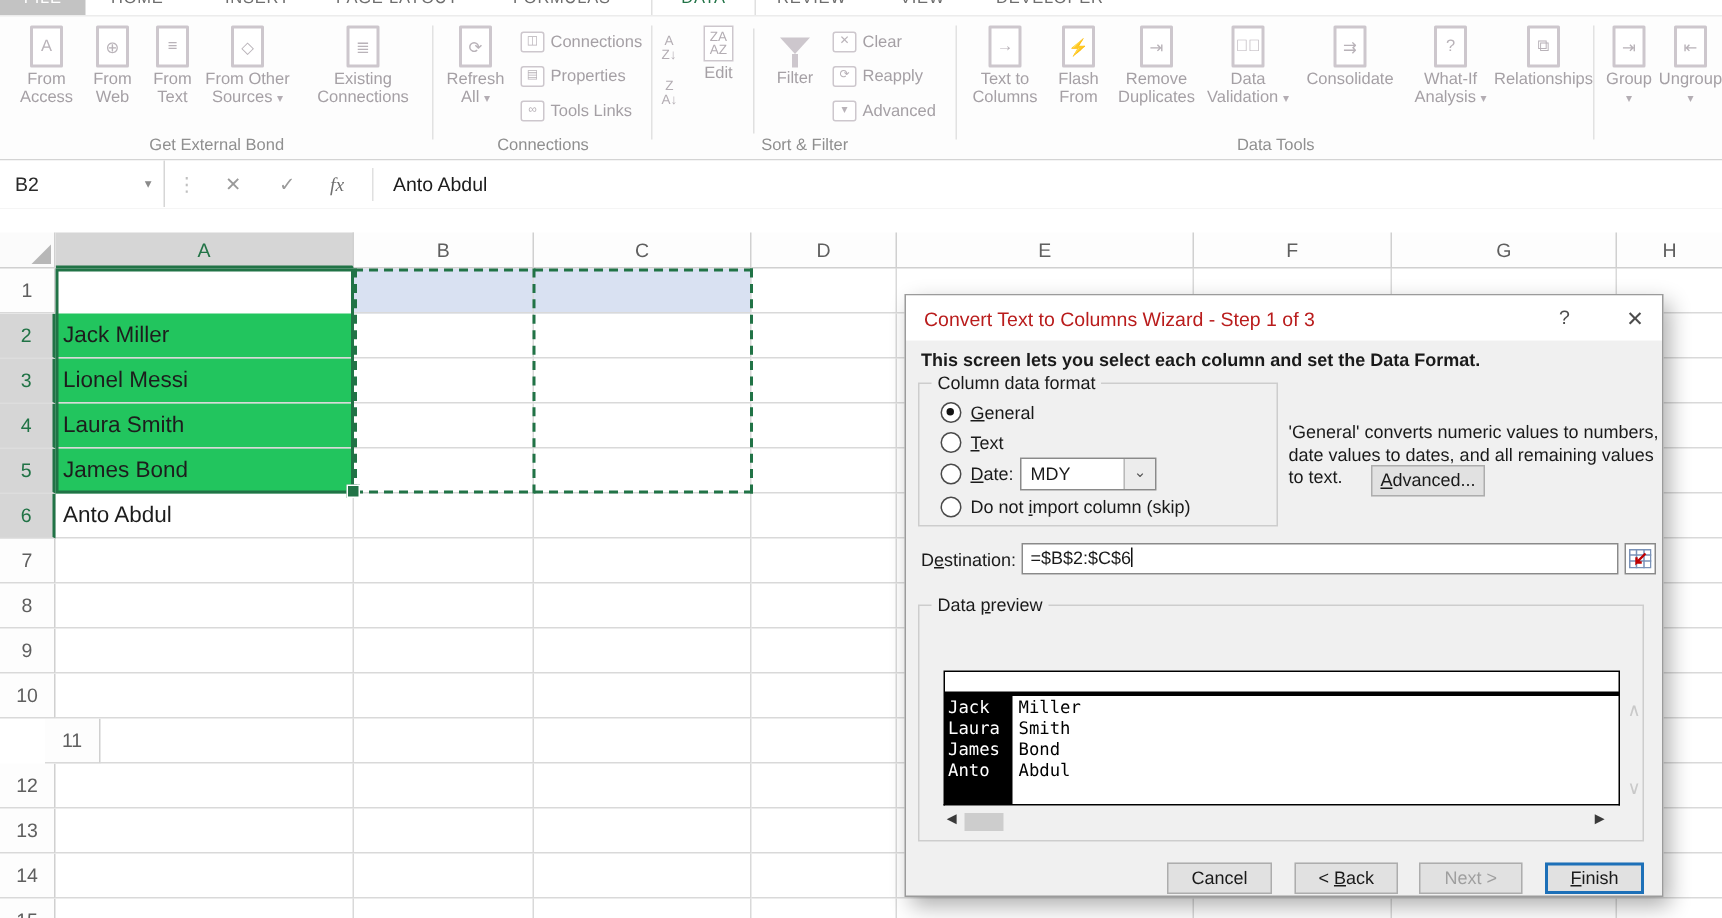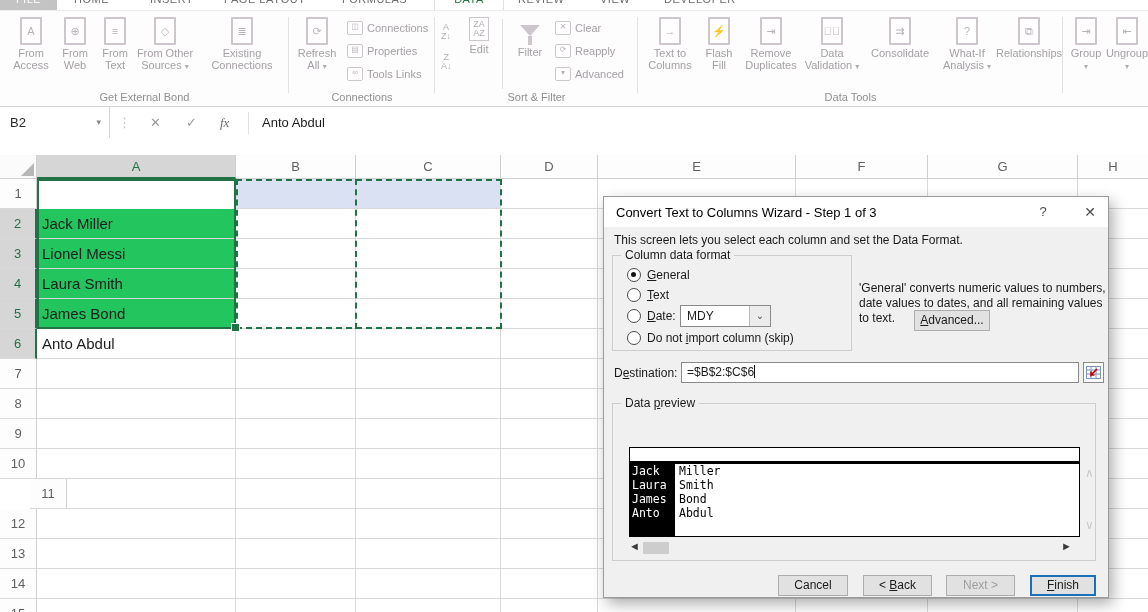--- a/index.html
+++ b/index.html
@@ -60,23 +60,23 @@
               border:2px solid #217346;pointer-events:none;}
   #sel-handle{position:absolute;left:231px;top:184px;width:7px;height:7px;background:#217346;border:1px solid #fff;}
   #ants{position:absolute;left:236px;top:40px;width:266px;height:150px;box-sizing:border-box;
         border:2px dashed #217346;pointer-events:none;}
   #ants-mid{position:absolute;left:355px;top:40px;width:2px;height:150px;box-sizing:border-box;
             border-left:2px dashed #217346;pointer-events:none;}
   
   #dialog{position:absolute;left:603px;top:196px;width:506px;height:402px;background:#f0f0f0;
           border:1px solid #9b9b9b;box-sizing:border-box;box-shadow:4px 6px 14px rgba(0,0,0,.32);font-size:12px;}
   #dtitlebar{position:absolute;left:0;top:0;right:0;height:30px;background:#fff;}
-  #dtitle{position:absolute;left:12px;top:8px;font-size:13px;color:#000000;}
+  #dtitle{position:absolute;left:12px;top:8px;font-size:13px;color:#b91c1c;}
   .dtb-btn{position:absolute;top:7px;width:18px;height:16px;text-align:center;color:#4d4d4d;font-size:13px;line-height:16px;}
-  #dintro{position:absolute;left:10px;top:36px;color:#1a1a1a;}
+  #dintro{position:absolute;left:10px;top:36px;color:#1a1a1a;font-weight:bold;}
   .groupbox{position:absolute;border:1px solid #cdcdcd;box-sizing:border-box;}
   .legend{position:absolute;top:-8px;left:8px;background:#f0f0f0;padding:0 4px;color:#1a1a1a;}
   .u{text-decoration:underline;}
   .radio-row{position:absolute;display:flex;align-items:center;gap:6px;color:#1a1a1a;}
   .radio{width:12px;height:12px;border:1px solid #4a4a4a;border-radius:50%;background:#fff;position:relative;flex:none;}
   .radio.on:after{content:"";position:absolute;left:3px;top:3px;width:5px;height:5px;border-radius:50%;background:#141414;}
   #combo{position:absolute;left:67px;top:49px;width:91px;height:22px;background:#fff;border:1px solid #8a8a8a;box-sizing:border-box;}
   #combo .val{position:absolute;left:6px;top:3px;color:#1a1a1a;}
   #combo .btn{position:absolute;right:0;top:0;bottom:0;width:20px;background:#ececec;border-left:1px solid #b9b9b9;
               text-align:center;color:#555;font-size:10px;line-height:20px;}
@@ -222,21 +222,21 @@
       <div class="rbtn" style="left:6px;width:52px">
         <div class="doc">
             <span>→</span>
           </div>
         <div class="rlabel">Text to Columns</div>
         </div>
       <div class="rbtn" style="left:62px;width:38px">
         <div class="doc">
             <span>⚡</span>
           </div>
-        <div class="rlabel">Flash Fill</div>
+        <div class="rlabel">Flash From</div>
         </div>
       <div class="rbtn" style="left:102px;width:62px">
         <div class="doc">
             <span>⇥</span>
           </div>
         <div class="rlabel">Remove Duplicates</div>
         </div>
       <div class="rbtn" style="left:166px;width:56px">
         <div class="doc">
             <span>✓⃠</span>

